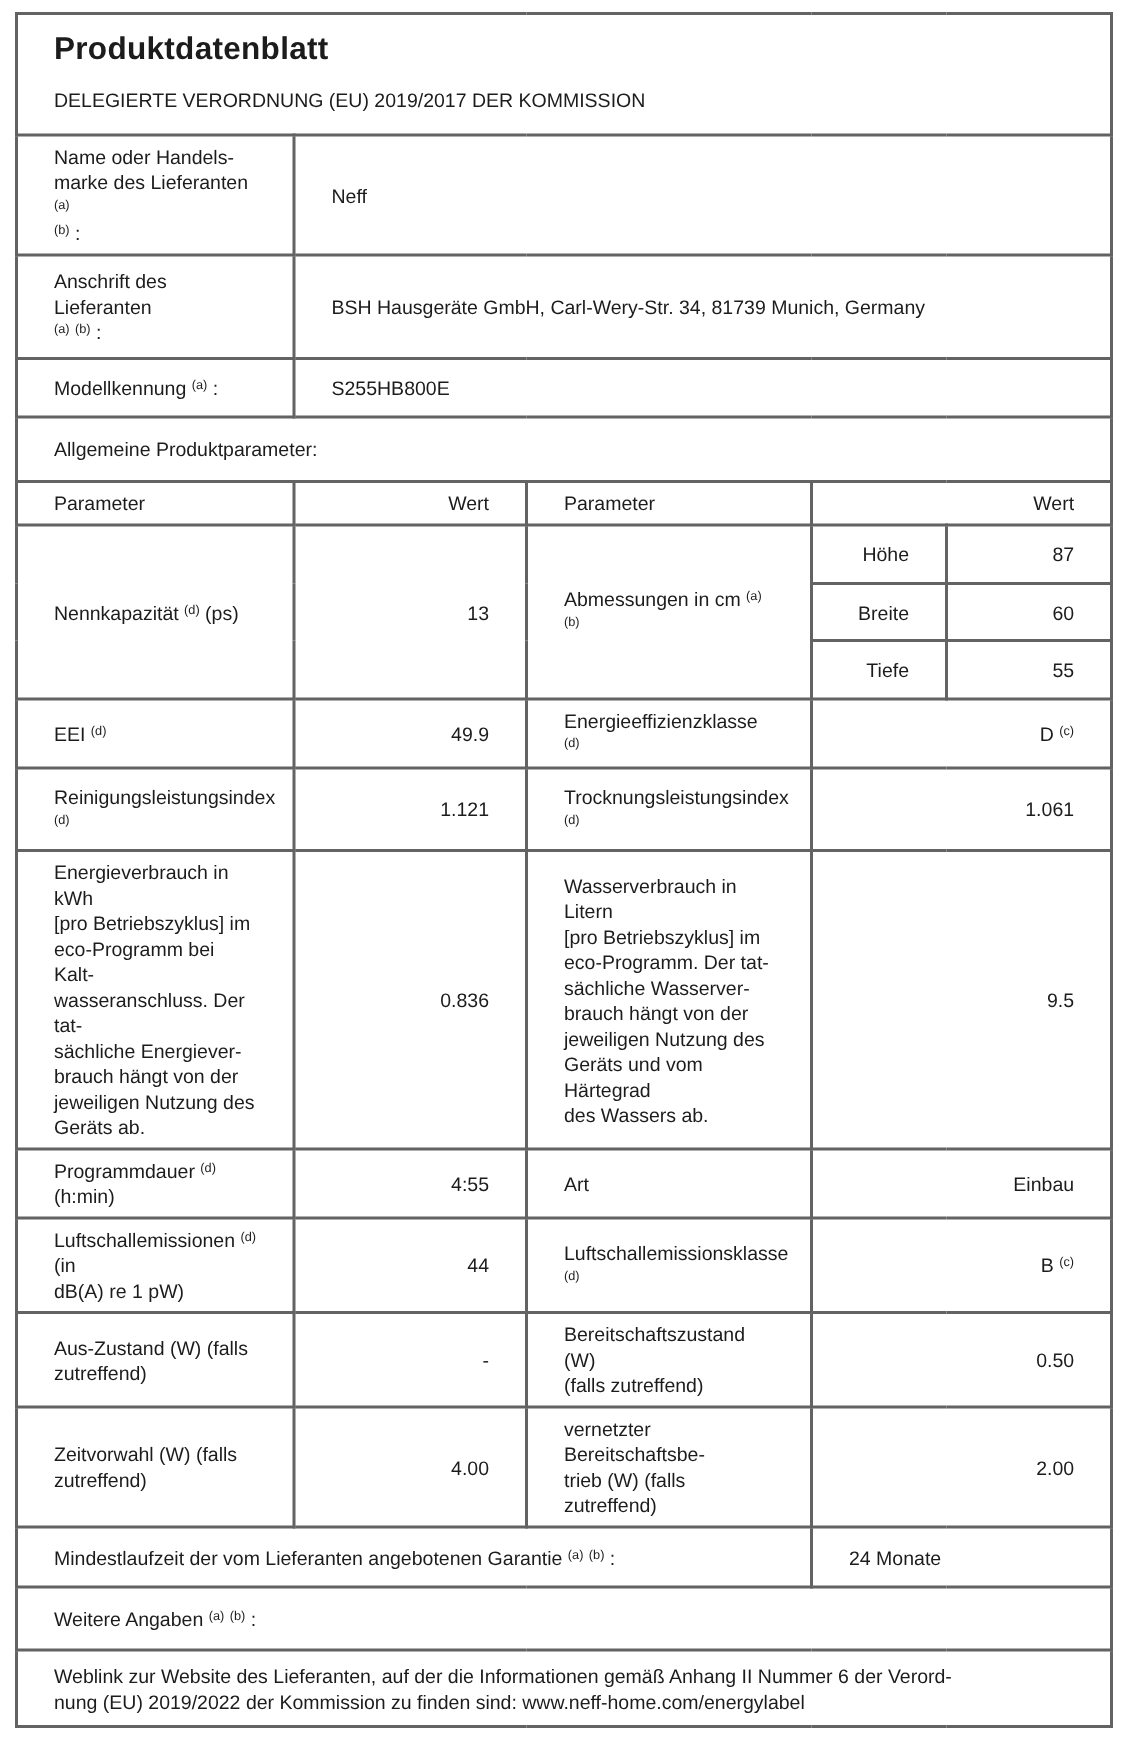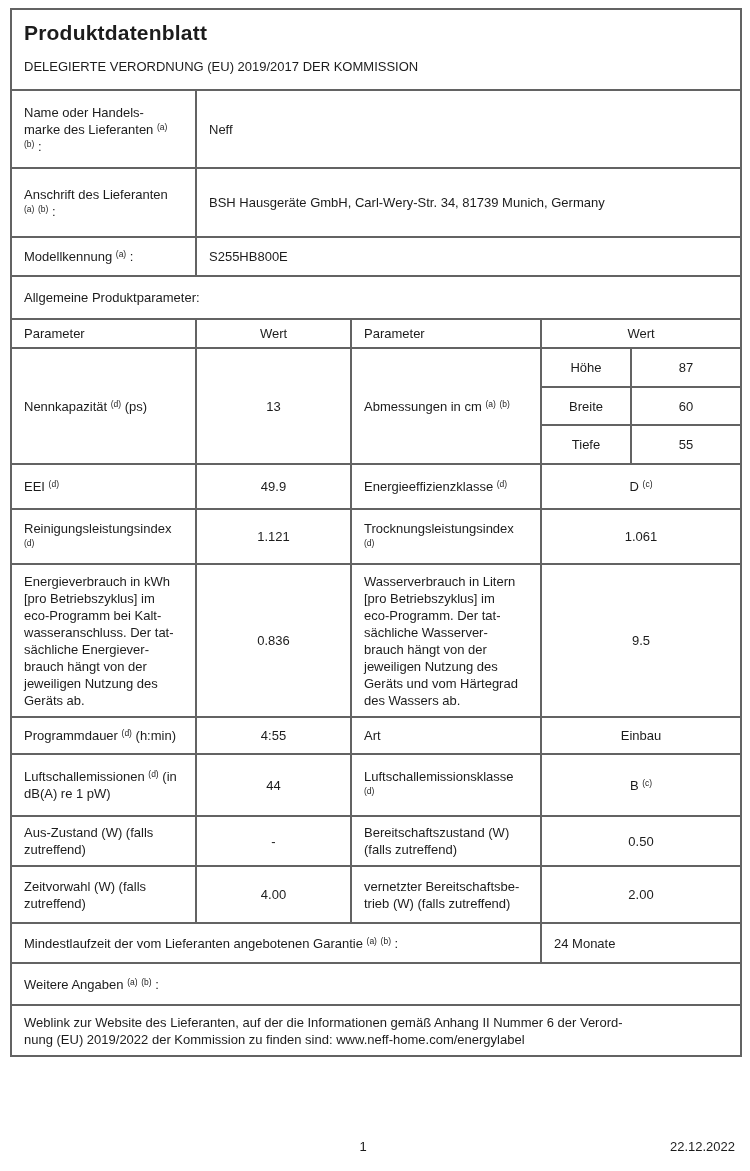--- a/index.html
+++ b/index.html
@@ -13,26 +13,26 @@
   .page { padding: 8px 10px 0 10px; }
   table.fiche {
     border-collapse: collapse;
     width: 730px;
     table-layout: fixed;
     font-size: 13px;
     line-height: 17px;
   }
   table.fiche td {
     border: 2px solid #636363;
-    padding: 5px 12px;
+    padding: 5px 24px;
     vertical-align: middle;
     overflow: hidden;
   }
   .b { font-weight: normal; }
-  .c { text-align: center; }
+  .c { text-align: right; }
   sup { font-size: 8.5px; vertical-align: 4px; line-height: 0; }
   .title-cell { vertical-align: top; padding: 13px 12px 8px 12px; }
   .doc-title { font-size: 21px; font-weight: bold; letter-spacing: 0.2px; }
   .doc-sub { margin-top: 17px; font-size: 13px; }
   .footer {
     position: relative;
     margin-top: 82px;
     height: 20px;
     font-size: 13px;
   }

